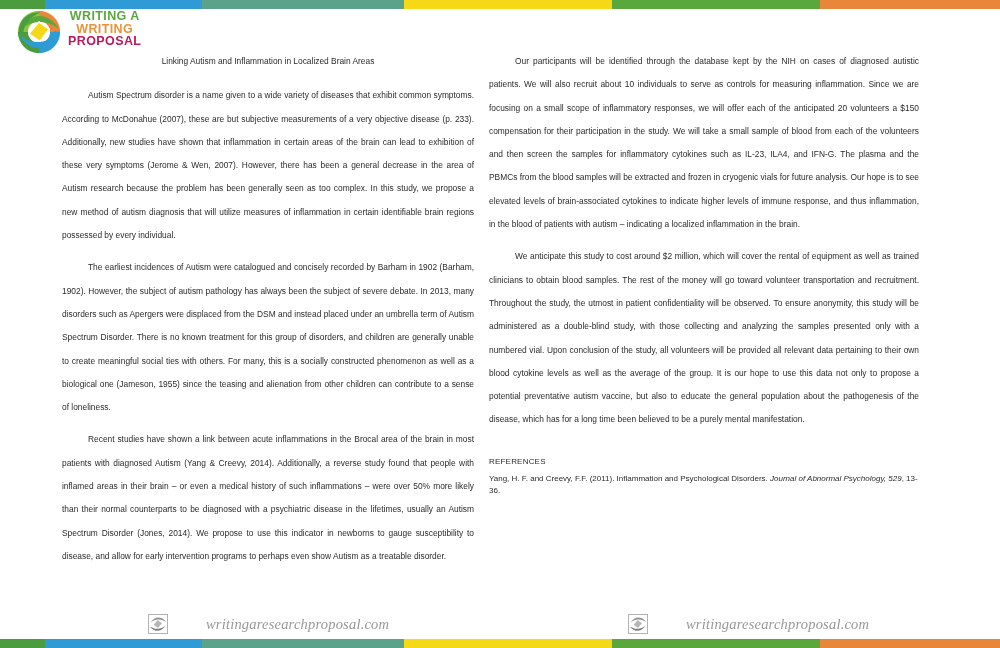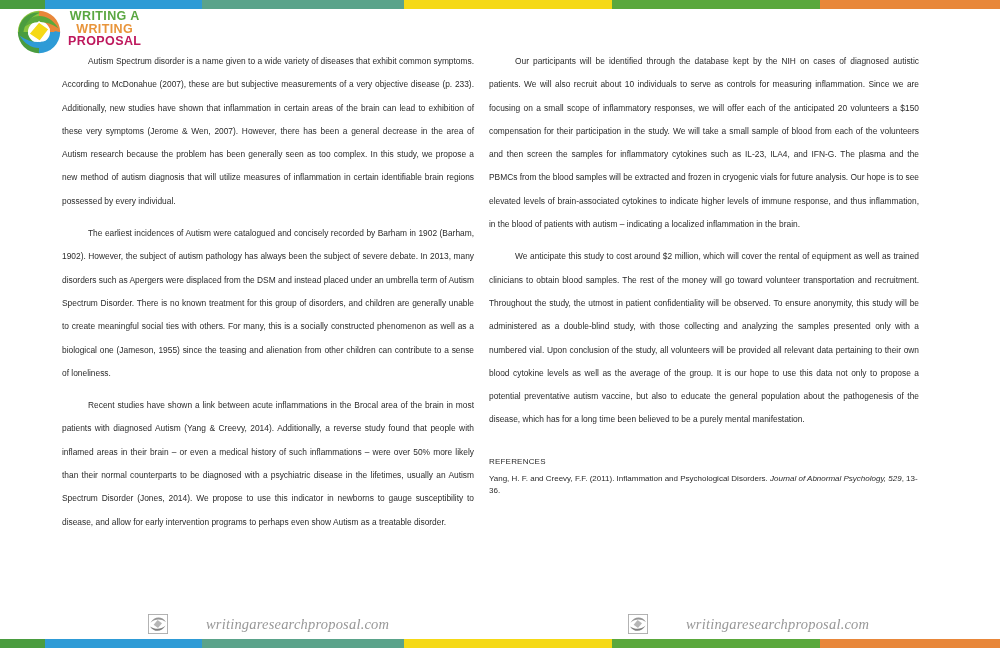--- a/index.html
+++ b/index.html
@@ -154,20 +154,21 @@
       <span class="l1">WRITING A</span>
       <span class="l2">WRITING</span>
       <span class="l3">PROPOSAL</span>
     </span>
   </div>
 </div>
 
 <div class="page">
 
   <div class="col left">
+    <p class="doc-title">Linking Autism and Inflammation in Localized Brain Areas</p>
     <p class="para">Autism Spectrum disorder is a name given to a wide variety of diseases that exhibit common symptoms. According to McDonahue (2007), these are but subjective measurements of a very objective disease (p. 233). Additionally, new studies have shown that inflammation in certain areas of the brain can lead to exhibition of these very symptoms (Jerome &amp; Wen, 2007). However, there has been a general decrease in the area of Autism research because the problem has been generally seen as too complex. In this study, we propose a new method of autism diagnosis that will utilize measures of inflammation in certain identifiable brain regions possessed by every individual.</p>
     <p class="para">The earliest incidences of Autism were catalogued and concisely recorded by Barham in 1902 (Barham, 1902). However, the subject of autism pathology has always been the subject of severe debate. In 2013, many disorders such as Apergers were displaced from the DSM and instead placed under an umbrella term of Autism Spectrum Disorder. There is no known treatment for this group of disorders, and children are generally unable to create meaningful social ties with others. For many, this is a socially constructed phenomenon as well as a biological one (Jameson, 1955) since the teasing and alienation from other children can contribute to a sense of loneliness.</p>
     <p class="para last">Recent studies have shown a link between acute inflammations in the Brocal area of the brain in most patients with diagnosed Autism (Yang &amp; Creevy, 2014). Additionally, a reverse study found that people with inflamed areas in their brain – or even a medical history of such inflammations – were over 50% more likely than their normal counterparts to be diagnosed with a psychiatric disease in the lifetimes, usually an Autism Spectrum Disorder (Jones, 2014). We propose to use this indicator in newborns to gauge susceptibility to disease, and allow for early intervention programs to perhaps even show Autism as a treatable disorder.</p>
   </div>
 
   <div class="col right">
     <p class="para">Our participants will be identified through the database kept by the NIH on cases of diagnosed autistic patients. We will also recruit about 10 individuals to serve as controls for measuring inflammation. Since we are focusing on a small scope of inflammatory responses, we will offer each of the anticipated 20 volunteers a $150 compensation for their participation in the study. We will take a small sample of blood from each of the volunteers and then screen the samples for inflammatory cytokines such as IL-23, ILA4, and IFN-G. The plasma and the PBMCs from the blood samples will be extracted and frozen in cryogenic vials for future analysis. Our hope is to see elevated levels of brain-associated cytokines to indicate higher levels of immune response, and thus inflammation, in the blood of patients with autism – indicating a localized inflammation in the brain.</p>
     <p class="para last">We anticipate this study to cost around $2 million, which will cover the rental of equipment as well as trained clinicians to obtain blood samples. The rest of the money will go toward volunteer transportation and recruitment. Throughout the study, the utmost in patient confidentiality will be observed. To ensure anonymity, this study will be administered as a double-blind study, with those collecting and analyzing the samples presented only with a numbered vial. Upon conclusion of the study, all volunteers will be provided all relevant data pertaining to their own blood cytokine levels as well as the average of the group. It is our hope to use this data not only to propose a potential preventative autism vaccine, but also to educate the general population about the pathogenesis of the disease, which has for a long time been believed to be a purely mental manifestation.</p>
 
     <div class="refs">

